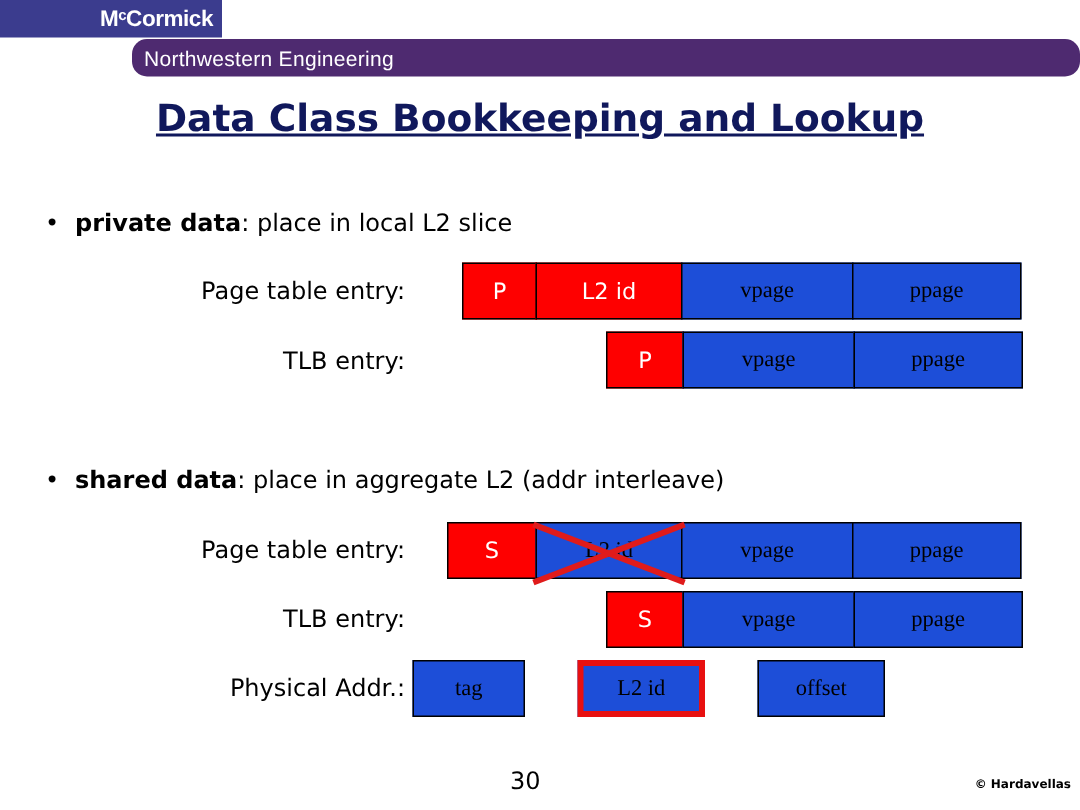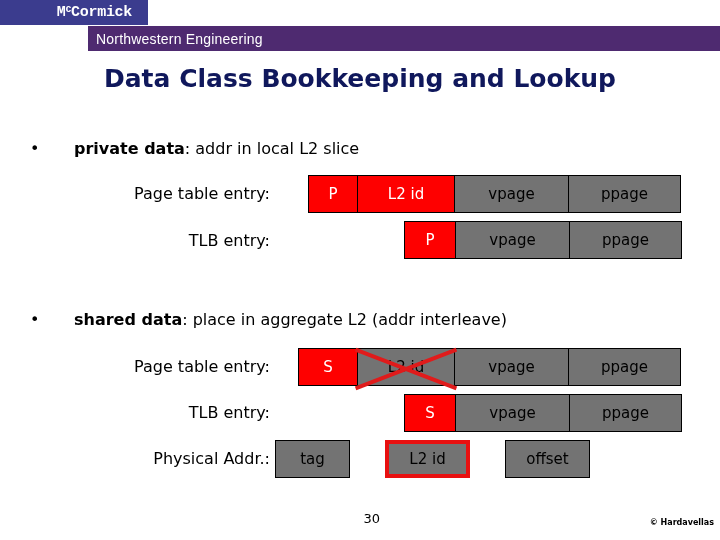--- a/index.html
+++ b/index.html
@@ -30,73 +30,74 @@
     background: #3b3c8e;
     display: flex;
     align-items: center;
     justify-content: flex-end;
   }
   #mccormick-wordmark {
     color: #ffffff;
     font-size: 15px;
     font-weight: bold;
     letter-spacing: -0.3px;
-    padding-right: 16px;
-    font-family: Liberation Mono, monospace;
+    padding-right: 6px;
+    font-family: Liberation Sans, sans-serif;
     line-height: 1;
   }
   #mccormick-wordmark sup {
     font-size: 10px;
     vertical-align: 4px;
   }
   #nu-eng-band {
     position: absolute;
     left: 88px; top: 26px;
     width: 632px;
     height: 25px;
     background: #4e2a70;
     display: flex;
     align-items: center;
+    border-radius: 10px;
   }
   #nu-eng-wordmark {
     color: #ffffff;
     font-size: 14px;
     letter-spacing: 0.2px;
     padding-left: 8px;
     font-family: "Liberation Sans", sans-serif;
   }
 
   
   #slide-title {
     position: absolute;
     left: 0; top: 64px;
     width: 720px;
     text-align: center;
     color: #10185c;
     font-size: 25px;
     font-weight: bold;
     font-family: "DejaVu Sans", sans-serif;
+    text-decoration: underline;
   }
 
   
   .bullet-line {
     position: absolute;
     left: 30px;
     font-size: 16px;
     color: #000000;
     font-family: "DejaVu Sans", sans-serif;
     white-space: nowrap;
   }
   .bullet-dot {
     display: inline-block;
     width: 20px;
   }
   .bullet-strong {
     font-weight: bold;
-    margin-left: 24px;
   }
   #bullet-private { top: 139px; }
   #bullet-shared  { top: 310px; }
 
   
   .row-label {
     position: absolute;
     font-size: 16px;
     color: #000000;
     font-family: "DejaVu Sans", sans-serif;
@@ -128,22 +129,23 @@
     font-family: "DejaVu Sans", sans-serif;
     height: 38px;
     position: relative;
   }
   .cell:first-child { margin-left: 0; }
   .cell-red {
     background: #fe0000;
     color: #ffffff;
   }
   .cell-yellow {
-    background: #737373;
-    color: #000000;
+    background: #1d4ed8;
+    color: #000000;
+    font-family: Liberation Serif, serif;
   }
   .cell-highlight {
     border: 4px solid #e81010;
     z-index: 3;
   }
 
   
   .crossout {
     position: absolute;
     left: -6px;
@@ -171,22 +173,22 @@
   #row-pte-2 { left: 298px; top: 348px; }
   #row-tlb-2 { left: 404px; top: 394px; }
   #row-pa    { left: 275px; top: 440px; gap: 36px; }
 
   
   #page-number {
     position: absolute;
     left: 340px;
     top: 511px;
     width: 40px;
-    text-align: right;
-    font-size: 13px;
+    text-align: left;
+    font-size: 16px;
     color: #000000;
     font-family: "DejaVu Sans", sans-serif;
   }
   #copyright {
     position: absolute;
     right: 6px;
     top: 518px;
     font-size: 8px;
     font-weight: bold;
     color: #000000;
@@ -200,21 +202,21 @@
   <div id="mccormick-band">
     <div id="mccormick-wordmark"><span>M</span><sup>c</sup><span>Cormick</span></div>
   </div>
   <div id="nu-eng-band">
     <div id="nu-eng-wordmark">Northwestern Engineering</div>
   </div>
 </div>
 
 <div id="slide-title">Data Class Bookkeeping and Lookup</div>
 
-<div class="bullet-line" id="bullet-private"><span class="bullet-dot">•</span><span class="bullet-strong">private data</span><span>: addr in local L2 slice</span></div>
+<div class="bullet-line" id="bullet-private"><span class="bullet-dot">•</span><span class="bullet-strong">private data</span><span>: place in local L2 slice</span></div>
 
 <div class="row-label" id="label-pte-1">Page table entry:</div>
 <div class="fieldrow" id="row-pte-1">
   <div class="cell cell-red" style="width:50px">P</div>
   <div class="cell cell-red" style="width:98px">L2 id</div>
   <div class="cell cell-yellow" style="width:115px">vpage</div>
   <div class="cell cell-yellow" style="width:113px">ppage</div>
 </div>
 
 <div class="row-label" id="label-tlb-1">TLB entry:</div>

